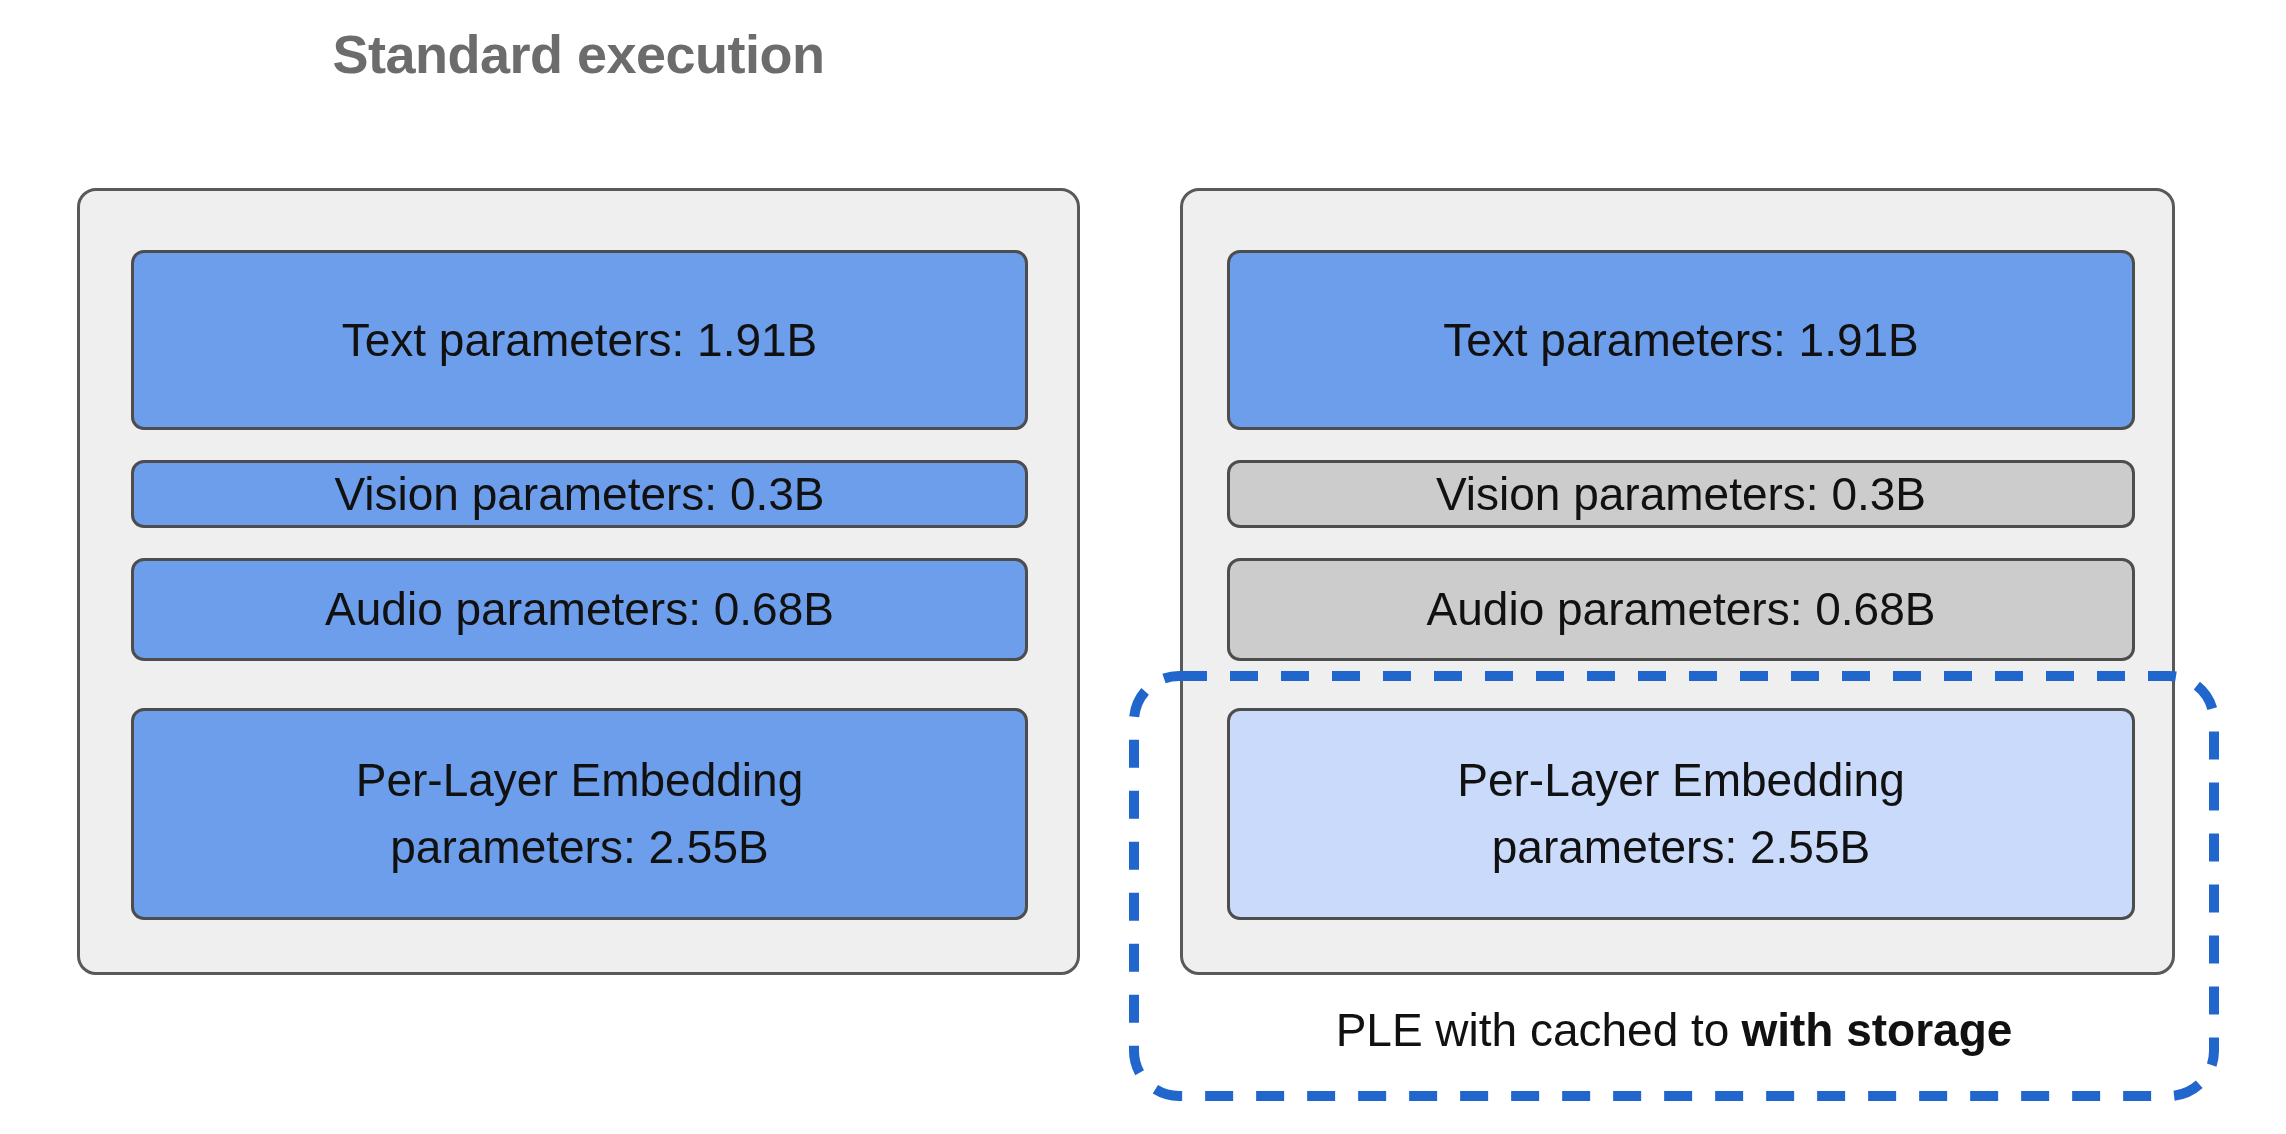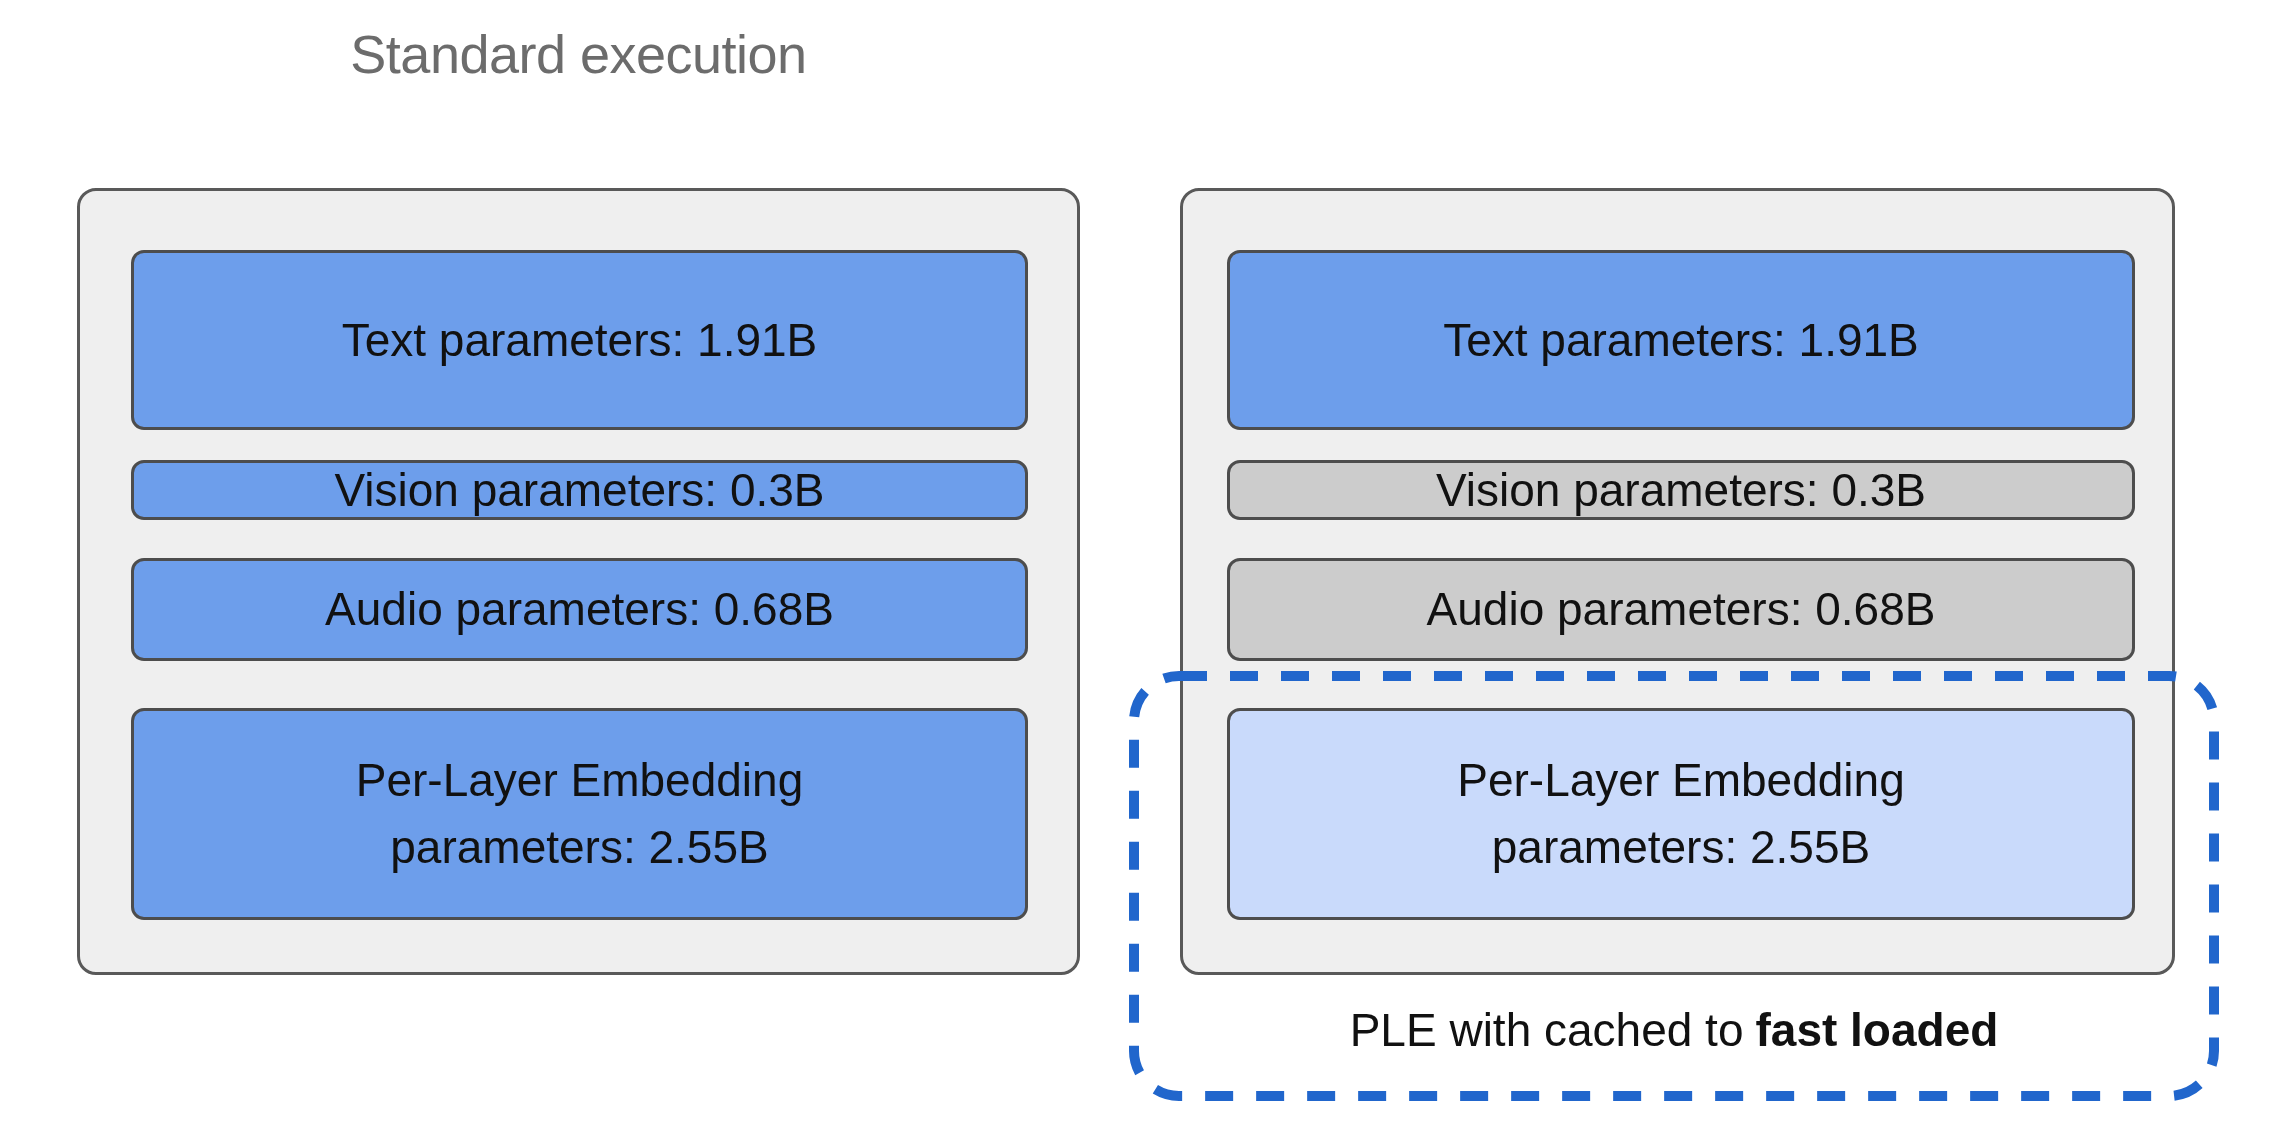--- a/index.html
+++ b/index.html
@@ -2,21 +2,21 @@
 <html style="--active_blue: #6d9eeb; --cached_light_blue: #c9dafb; --skipped_gray: #cccccc; --container_bg: #efefef; --container_border: #595959; --box_border: #4d4d4d; --dashed_blue: #2166cc; --heading_gray: #6c6c6c; --subheading_gray: #666666;"><head>
 <meta charset="utf-8">
 <style>
   html,body{margin:0;padding:0;background:#ffffff;}
   body{width:2286px;height:1134px;overflow:hidden;
        font-family:"Liberation Sans","DejaVu Sans",sans-serif;}
   #stage{position:relative;width:2286px;height:1134px;background:#fff;}
 
   .col-title{
     position:absolute;top:22px;height:64px;line-height:64px;
-    text-align:center;font-size:54px;font-weight:normal;
+    text-align:center;font-size:54px;font-weight:bold;
     color:var(--heading_gray);letter-spacing:-0.5px;white-space:nowrap;
   }
   #left-title{left:77px;width:1003px;}
   #right-title{left:1134px;width:1080px;}
 
   .col-subtitle{
     position:absolute;top:108px;height:48px;line-height:48px;
     text-align:center;font-size:40px;color:var(--subheading_gray);white-space:nowrap;
   }
   #left-subtitle{left:77px;width:1003px;}
@@ -37,21 +37,21 @@
     position:absolute;box-sizing:border-box;
     border:3px solid var(--box_border);
     border-radius:13px;
     display:flex;align-items:center;justify-content:center;
     font-size:46px;color:#111;text-align:center;
     white-space:pre-line;line-height:1.45;
   }
   #left-container .pbox{left:51px;width:897px;}
   #right-container .pbox{left:44px;width:908px;}
   .pbox.row-text  {top:59px;height:180px;}
-  .pbox.row-vision{top:269px;height:60px;}
+  .pbox.row-vision{top:269px;height:68px;}
   .pbox.row-audio {top:367px;height:103px;}
   .pbox.row-ple   {top:517px;height:212px;}
 
   .fill-blue {background:var(--active_blue);}
   .fill-gray {background:var(--skipped_gray);}
   .fill-light{background:var(--cached_light_blue);}
 
   #ple-cache-outline{position:absolute;left:1129px;top:671px;width:1090px;height:430px;}
 
   #ple-cache-caption{
@@ -82,16 +82,16 @@
     <div class="pbox row-audio fill-gray">Audio parameters: 0.68B</div>
     <div class="pbox row-ple fill-light">Per-Layer Embedding
 parameters: 2.55B</div>
   </div>
 
   <svg id="ple-cache-outline" viewBox="0 0 1090 430" xmlns="http://www.w3.org/2000/svg" aria-hidden="true">
     <rect x="5" y="5" width="1080" height="420" rx="45" ry="45" fill="none" stroke="var(--dashed_blue)" stroke-width="10" stroke-dasharray="28 23"></rect>
   </svg>
 
   <div id="ple-cache-caption">
-    <span>PLE with cached to</span><span class="bold">fast loaded</span>
+    <span>PLE with cached to</span><span class="bold">with storage</span>
   </div>
 
 </div>
 
 </body></html>

